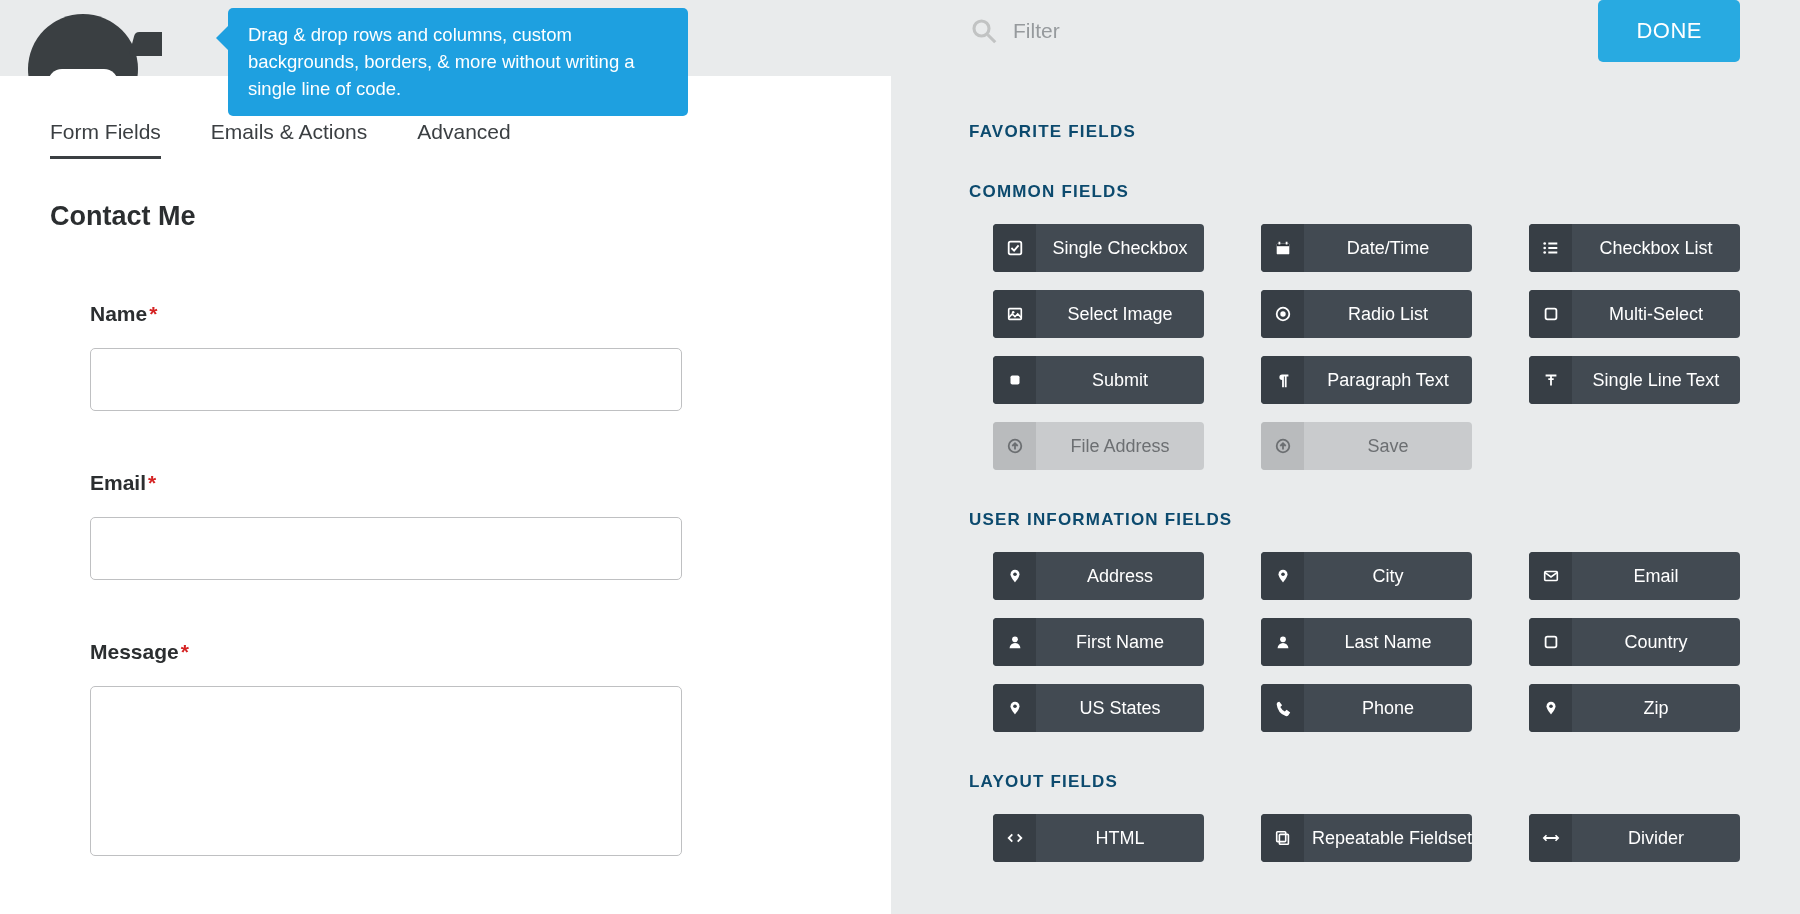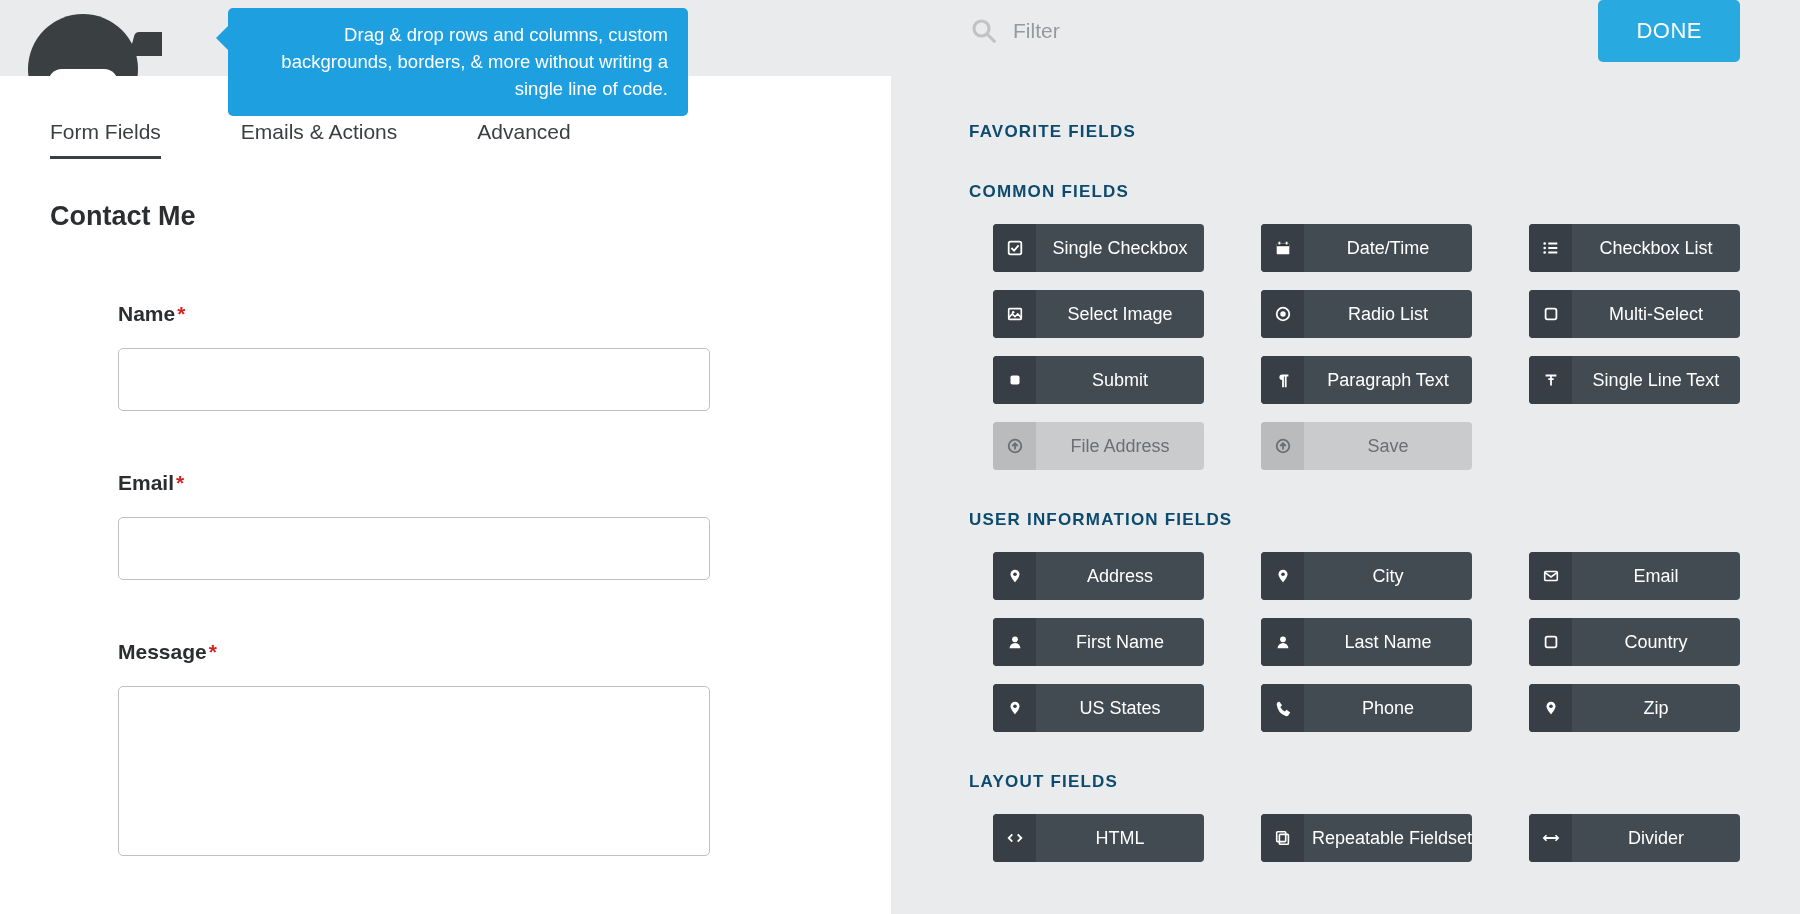--- a/index.html
+++ b/index.html
@@ -20,21 +20,20 @@
 .left-panel {
   width: 903px;
   height: 100%;
   background: #e9ebec;
   position: relative;
 }
 
 .header-bar {
   height: 76px;
   position: relative;
-  text-align: right;
 }
 
 .ninja-logo {
   position: absolute;
   left: 28px;
   top: 14px;
   width: 134px;
   height: 62px;
   overflow: hidden;
 }
@@ -92,42 +91,42 @@
 
 .form-area {
   background: #fff;
   margin-top: 0;
   padding: 0 0 0 0;
   height: calc(100% - 76px);
 }
 
 .tabs {
   display: flex;
-  gap: 80px;
+  gap: 50px;
   padding: 44px 0 0 50px;
 }
 .tab {
   font-size: 21px;
   color: #3b3f42;
   padding-bottom: 12px;
   cursor: pointer;
 }
 .tab.active {
   border-bottom: 3px solid #3b3f42;
 }
 
 .form-title {
   font-size: 27px;
   font-weight: 700;
   padding: 42px 0 0 50px;
   color: #2b2e30;
 }
 
 .form-body {
-  padding: 70px 0 0 118px;
+  padding: 70px 0 0 90px;
   max-width: 750px;
 }
 
 .form-field {
   margin-bottom: 60px;
 }
 
 .field-label {
   font-size: 21px;
   font-weight: 700;

